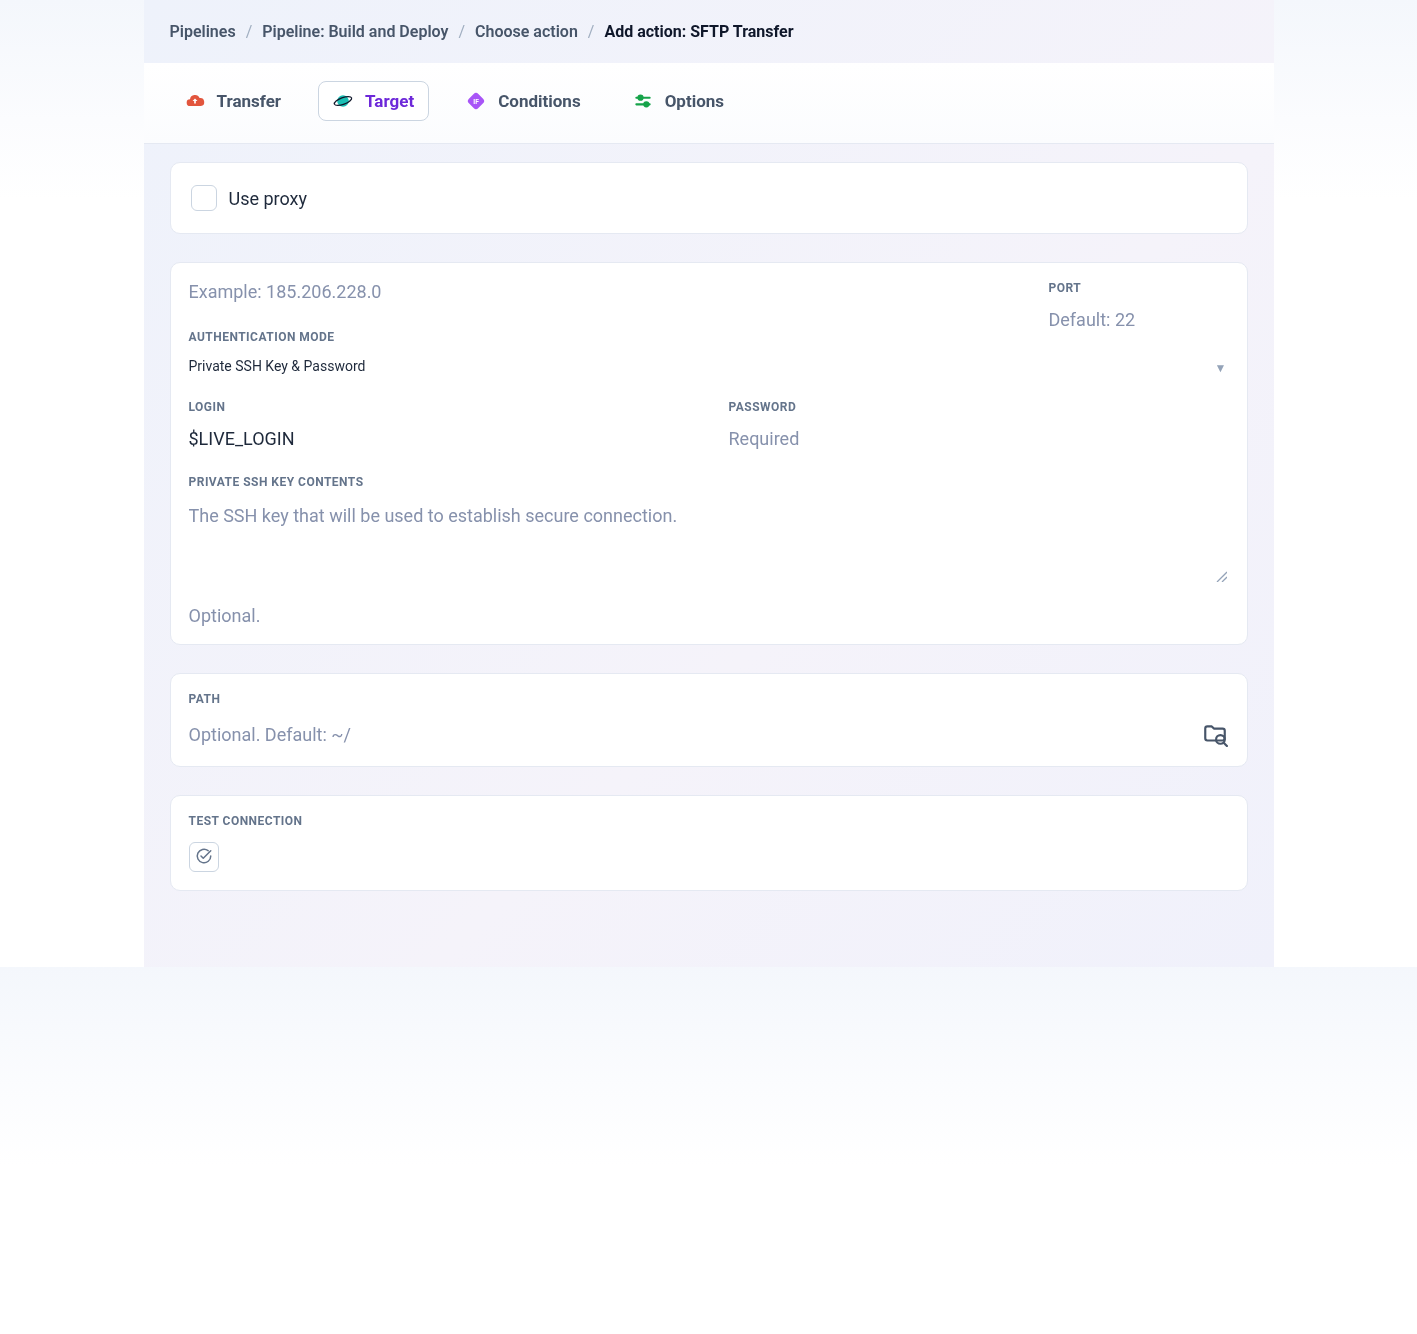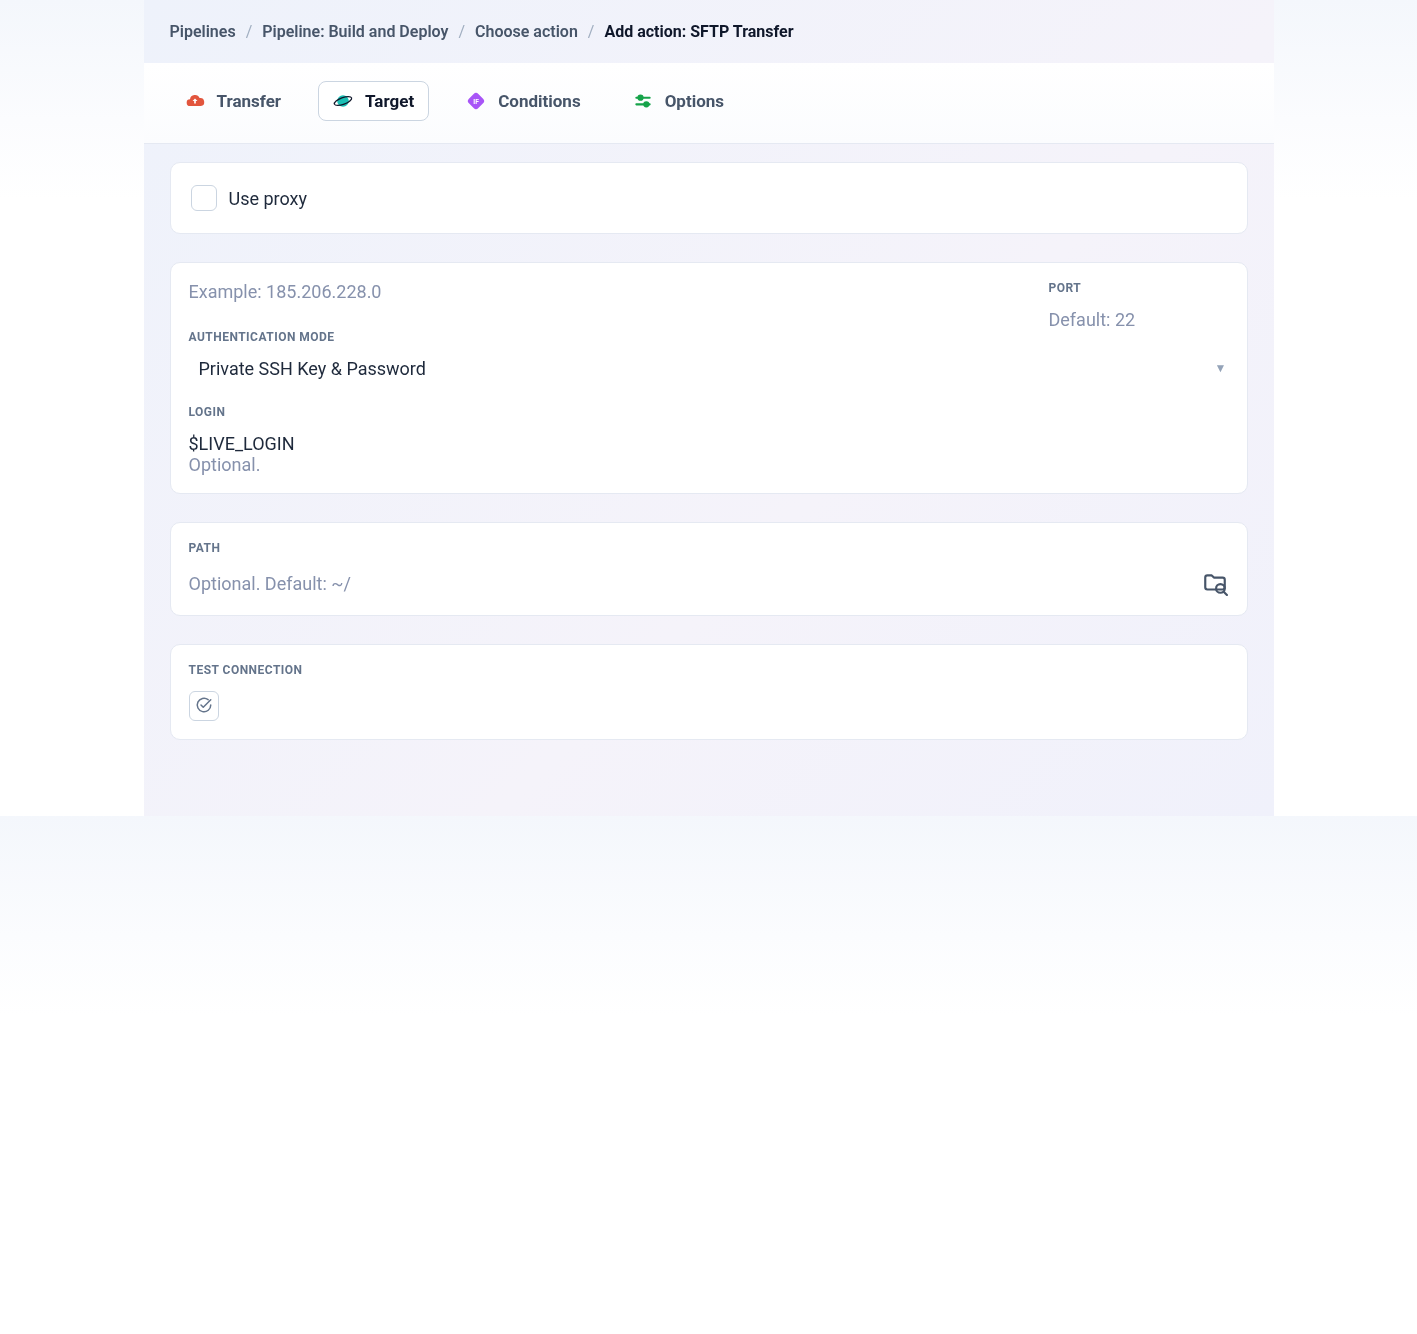--- a/index.html
+++ b/index.html
@@ -55,21 +55,21 @@
     font-weight: 700;
     color: #475569;
     padding: 9px 14px;
     border-radius: 8px;
     cursor: pointer;
     border: 1px solid transparent;
   }
   .tab.active {
     border: 1px solid #cbd5e1;
     background: #fff;
-    color: #0f172a;
+    color: #6d28d9;
   }
   .tab .ticon { width: 20px; height: 20px; display:inline-flex; align-items:center; justify-content:center; }
   
   .content { padding: 18px 26px; }
   .card {
     background: #fff;
     border: 1px solid #e5e9f2;
     border-radius: 10px;
     padding: 18px 18px;
     margin-bottom: 28px;
@@ -108,21 +108,21 @@
     width:100%;
     border:none;
     outline:none;
     font-size:18px;
     color:#1e293b;
     background:transparent;
     font-family:inherit;
   }
   .text-input::placeholder, .textarea-box::placeholder { color:#8691ac; }
   .select-wrap { position:relative; }
-  .select-value { font-size:18px; color:#1e293b; padding-right:30px;margin-left:10px; }
+  .select-value { font-size:14px; color:#1e293b; padding-right:30px; }
   .select-caret {
     position:absolute; right:2px; top:3px; color:#94a3b8; font-size:12px;
   }
   .textarea-wrap { position:relative; }
   .textarea-box {
     resize: none;
     min-height: 72px;
     line-height:1.4;
   }
   .resize-handle {
@@ -231,22 +231,38 @@
         <div class="select-value">Private SSH Key &amp; Password</div>
         <span class="select-caret">▼</span>
       </div>
     </div>
 
     <div class="row2b">
       <div class="field">
         <div class="field-label">LOGIN</div>
         <input class="text-input" type="text" value="$LIVE_LOGIN" style="">
       </div>
-    </div>
-
+      <div class="field">
+        <div class="field-label">PASSWORD</div>
+        <input class="text-input" type="password" placeholder="Required" style="">
+      </div>
+    </div>
+
+    <div class="field">
+      <div class="field-label">PRIVATE SSH KEY CONTENTS</div>
+      <div class="textarea-wrap">
+        <textarea class="textarea-box" placeholder="The SSH key that will be used to establish secure connection." style=""></textarea>
+        <span class="resize-handle">
+          <svg viewBox="0 0 12 12" width="12" height="12" fill="none" stroke="#94a3b8" stroke-width="1.3">
+                <line x1="2" y1="12" x2="12" y2="2"></line>
+                <line x1="7" y1="12" x2="12" y2="7"></line>
+              </svg>
+        </span>
+      </div>
+    </div>
 
     <div class="field">
       <input class="text-input" type="text" placeholder="Optional." style="">
     </div>
 
   </div>
 
   <div class="card">
     <div class="field-label">PATH</div>
     <div class="path-row">

